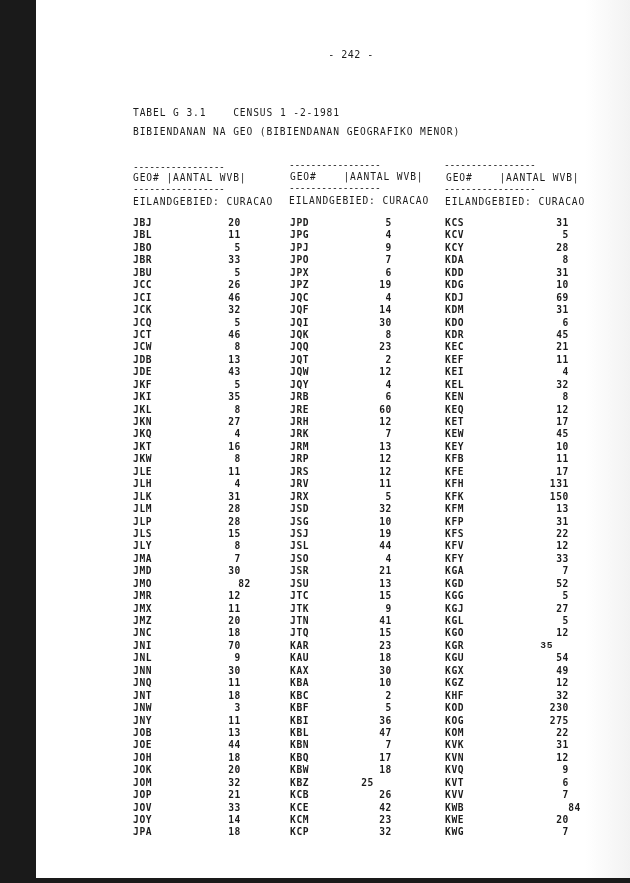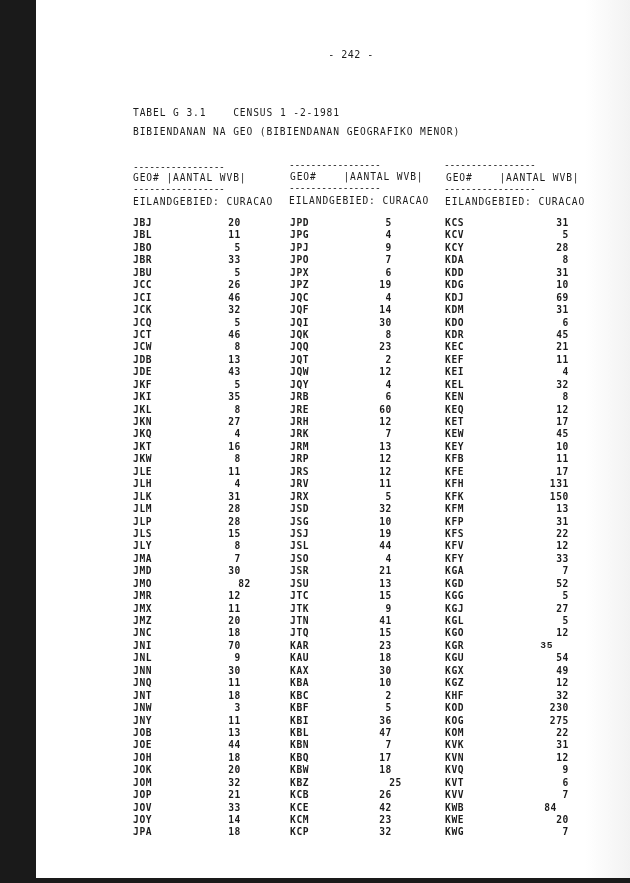--- a/index.html
+++ b/index.html
@@ -446,21 +446,21 @@
       <div class="row">
         <span class="code">KBQ</span>
         <span class="count" style="left: 62px;">17</span>
       </div>
       <div class="row">
         <span class="code">KBW</span>
         <span class="count" style="left: 62px;">18</span>
       </div>
       <div class="row">
         <span class="code">KBZ</span>
-        <span class="count" style="left: 72px;">25</span>
+        <span class="count" style="left: 44px;">25</span>
       </div>
       <div class="row">
         <span class="code">KCB</span>
         <span class="count" style="left: 62px;">26</span>
       </div>
       <div class="row">
         <span class="code">KCE</span>
         <span class="count" style="left: 62px;">42</span>
       </div>
       <div class="row">
@@ -656,21 +656,21 @@
       <div class="row">
         <span class="code">KVT</span>
         <span class="count" style="left: 84px;">6</span>
       </div>
       <div class="row">
         <span class="code">KVV</span>
         <span class="count" style="left: 84px;">7</span>
       </div>
       <div class="row">
         <span class="code">KWB</span>
-        <span class="count" style="left: 72px;">84</span>
+        <span class="count" style="left: 96px;">84</span>
       </div>
       <div class="row">
         <span class="code">KWE</span>
         <span class="count" style="left: 84px;">20</span>
       </div>
       <div class="row">
         <span class="code">KWG</span>
         <span class="count" style="left: 84px;">7</span>
       </div>
     </div>

